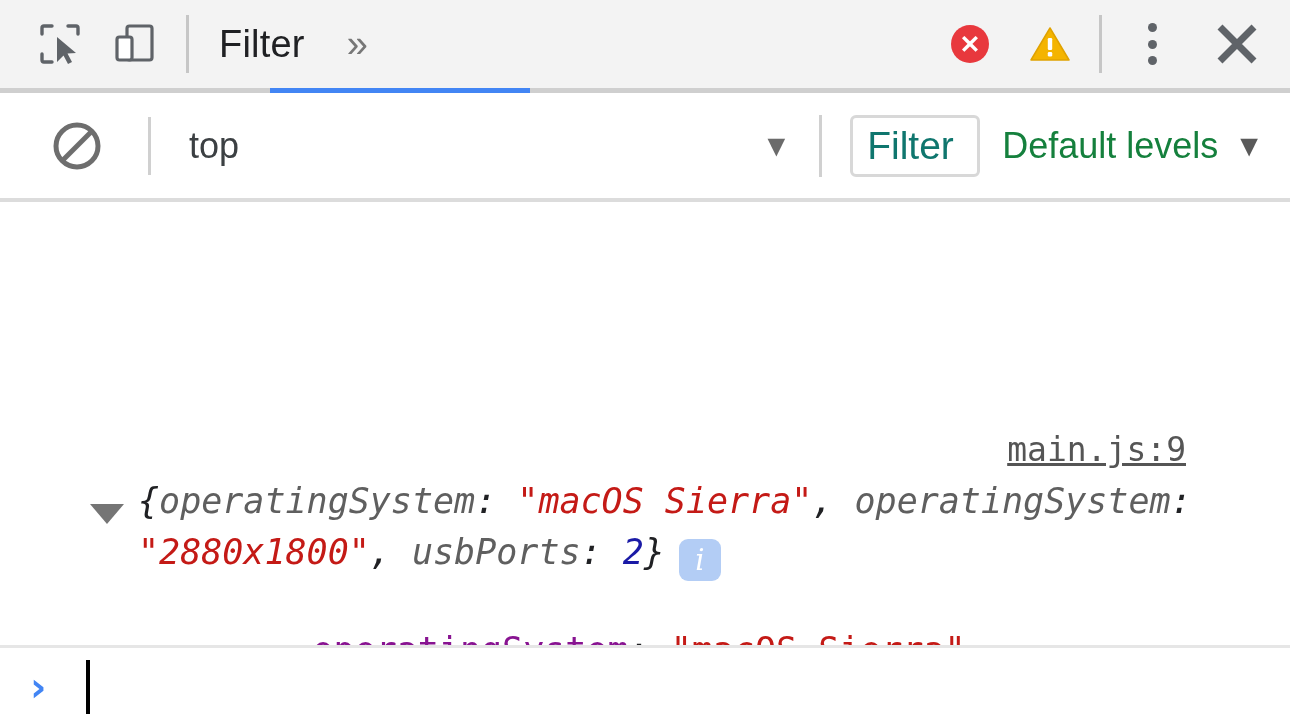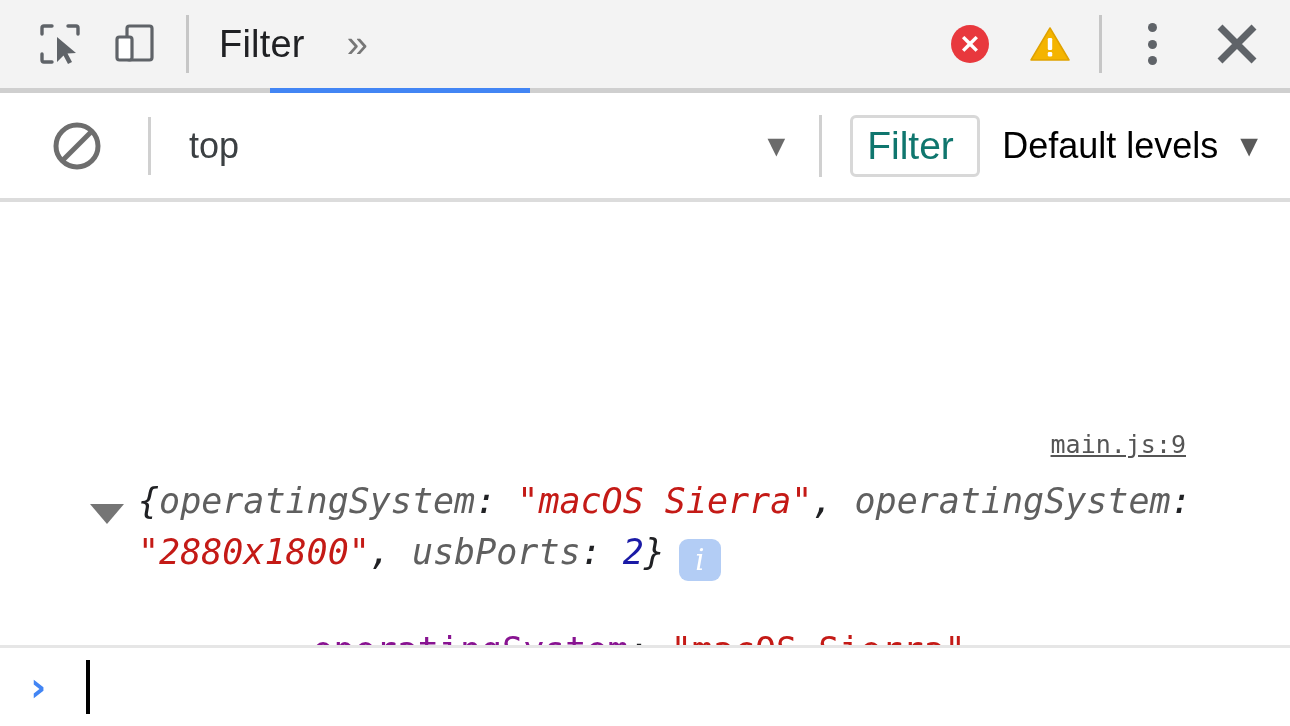--- a/index.html
+++ b/index.html
@@ -166,21 +166,21 @@
     box-sizing: border-box;
     flex: 0 0 auto;
     background: #fff;
   }
   .fb-filter-input span {
     font-size: 39px;
     color: #0f766e;
   }
   .fb-levels {
     font-size: 36px;
-    color: #000000;
+    color: #15803d;
     margin-left: 22px;
     flex: 0 0 auto;
   }
   .fb-levels-caret {
     font-size: 30px;
     color: #5a5a5a;
     margin-left: 16px;
     margin-right: 26px;
     flex: 0 0 auto;
     line-height: 1;
@@ -193,21 +193,21 @@
     background: #ffffff;
     overflow: hidden;
     border-bottom: 3px solid #e6e6e6;
   }
 
   .src-link {
     position: absolute;
     top: 228px;
     right: 104px;
     font-family: "DejaVu Sans Mono", monospace;
-    font-size: 25px;
+    font-size: 33px;
     color: #555555;
     text-decoration: underline;
     letter-spacing: 0px;
     white-space: nowrap;
   }
 
   .preview-block {
     position: absolute;
     top: 274px;
     left: 90px;

